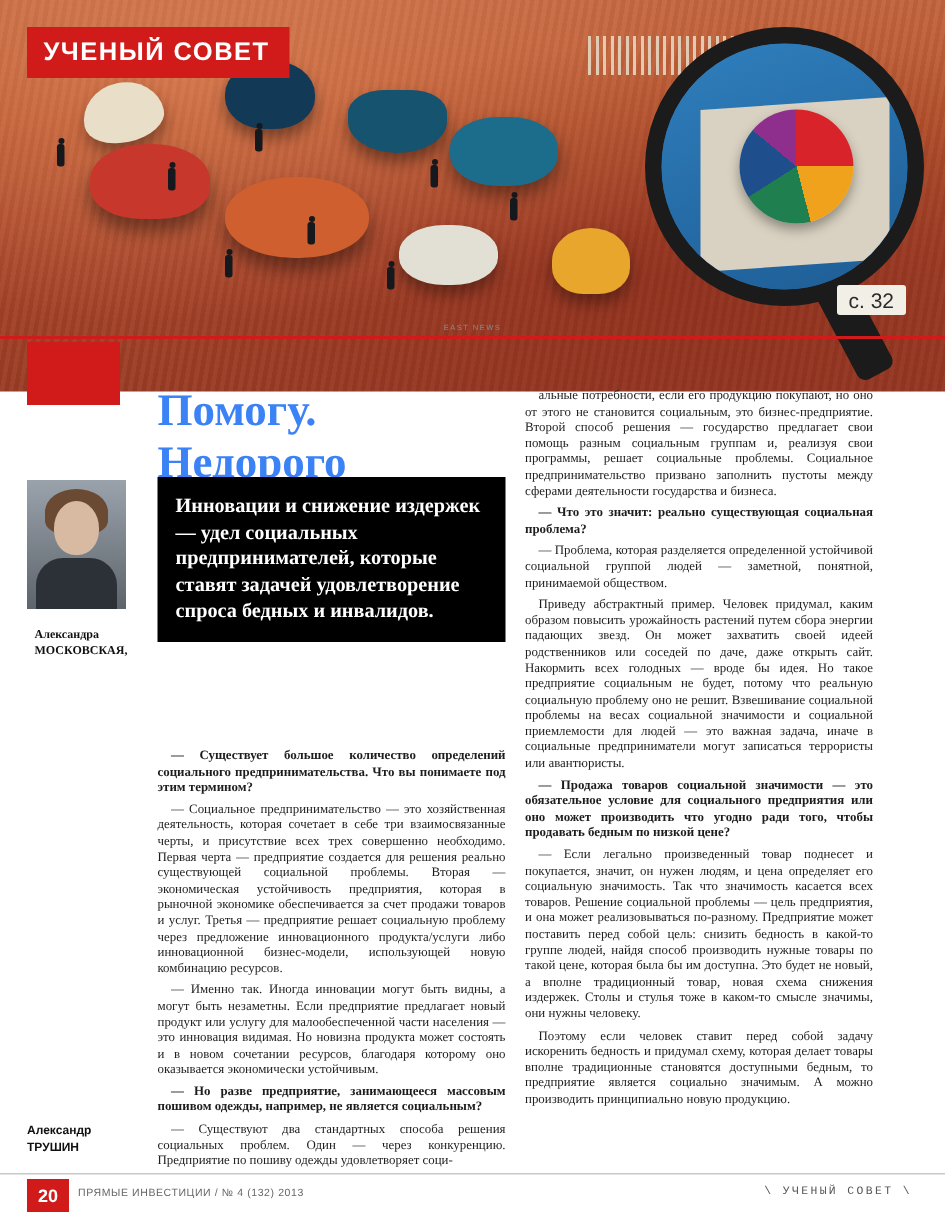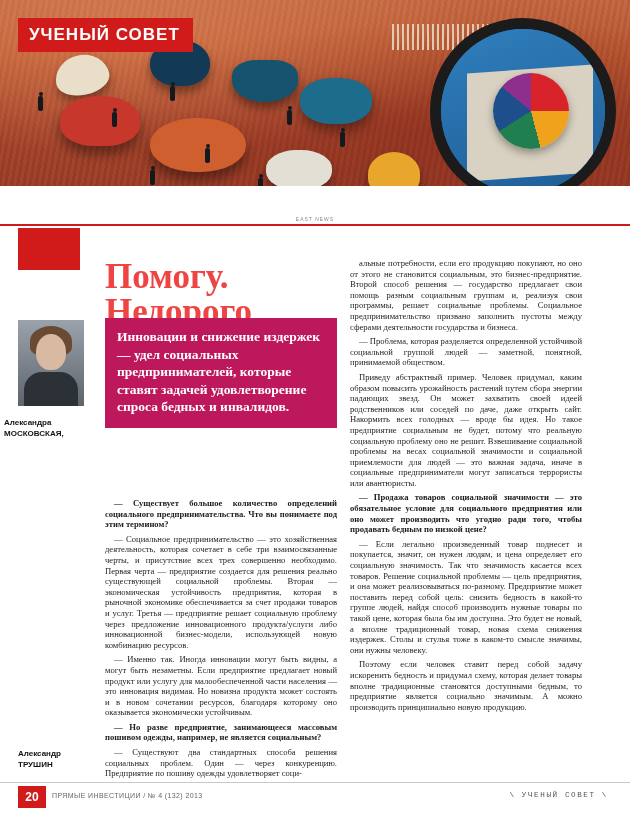--- a/index.html
+++ b/index.html
@@ -5,21 +5,21 @@
   html,body{margin:0;padding:0;}
   body{
     width:630px;height:820px;
     background:#ffffff;
     font-family:"Liberation Serif", serif;
     overflow:hidden;
     position:relative;
   }
   
   .banner{
-    position:absolute;left:0;top:0;width:630px;height:186px;
+    position:absolute;left:0;top:0;width:630px;height:261px;
     background:linear-gradient(180deg,#c2653f 0%,#b9562f 30%,#a8452a 65%,#9a3c25 100%);
     overflow:hidden;
   }
   .banner .floorTex{
     position:absolute;inset:0;
     background:
       radial-gradient(ellipse at 20% 20%, rgba(255,170,120,.35), transparent 55%),
       radial-gradient(ellipse at 75% 70%, rgba(120,30,20,.45), transparent 60%),
       repeating-linear-gradient(100deg, rgba(0,0,0,.045) 0 3px, rgba(255,255,255,.03) 3px 6px);
   }
@@ -79,43 +79,43 @@
   .credit{
     position:absolute;left:50%;transform:translateX(-50%);top:216px;
     font-family:"Liberation Sans", sans-serif;font-size:5px;color:#8a8a8a;letter-spacing:1px;
   }
   
   .redRule{position:absolute;left:0;top:224px;width:630px;height:2px;background:#d11b1b;}
   .redSquare{position:absolute;left:18px;top:228px;width:62px;height:42px;background:#d11b1b;}
   
   .headline{
     position:absolute;left:105px;top:236px;width:230px;
-    font-size:35px;line-height:35px;color:#ef4444;
+    font-size:30px;line-height:35px;color:#3b82f6;
   }
   
   .deck{
     position:absolute;left:105px;top:318px;width:232px;
-    background:#be185d;color:#ffffff;
+    background:#000000;color:#ffffff;
     font-size:13.5px;line-height:17.5px;
     padding:10px 13px 12px 12px;
     box-sizing:border-box;
     font-weight:bold;
   }
   
   .portrait{
     position:absolute;left:18px;top:320px;width:66px;height:86px;
     background:linear-gradient(180deg,#9aa2ab,#5d646c);
     overflow:hidden;
   }
   .portrait .face{position:absolute;left:18px;top:14px;width:30px;height:36px;border-radius:50% 50% 46% 46%;background:#d8b9a2;}
   .portrait .hair{position:absolute;left:12px;top:6px;width:42px;height:30px;border-radius:50% 50% 30% 30%;background:#6b4a33;}
   .portrait .body{position:absolute;left:6px;top:52px;width:54px;height:40px;border-radius:18px 18px 0 0;background:#2c3137;}
   .bio{
-    position:absolute;left:4px;top:418px;width:72px;
-    font-family:Liberation Sans, sans-serif;
+    position:absolute;left:23px;top:418px;width:72px;
+    font-family:Liberation Serif, serif;
     font-size:7.4px;line-height:10px;color:#333;
   }
   .bio .nm{font-weight:bold;color:#111;font-size:8px;line-height:10.5px;display:block;margin-bottom:3px;}
   .bio2{
     position:absolute;left:18px;top:748px;width:72px;
     font-family:"Liberation Sans", sans-serif;
     font-size:8px;line-height:11px;color:#111;font-weight:bold;
   }
   
   .col{
@@ -206,20 +206,21 @@
 
 <div class="col colLeft" id="colLeft">
     <p class="q">— Существует большое количество определений социального предпринимательства. Что вы понимаете под этим термином?</p>
     <p class="">— Социальное предпринимательство — это хозяйственная деятельность, которая сочетает в себе три взаимосвязанные черты, и присутствие всех трех совершенно необходимо. Первая черта — предприятие создается для решения реально существующей социальной проблемы. Вторая — экономическая устойчивость предприятия, которая в рыночной экономике обеспечивается за счет продажи товаров и услуг. Третья — предприятие решает социальную проблему через предложение инновационного продукта/услуги либо инновационной бизнес-модели, использующей новую комбинацию ресурсов.</p>
     <p class="">— Именно так. Иногда инновации могут быть видны, а могут быть незаметны. Если предприятие предлагает новый продукт или услугу для малообеспеченной части населения — это инновация видимая. Но новизна продукта может состоять и в новом сочетании ресурсов, благодаря которому оно оказывается экономически устойчивым.</p>
     <p class="q">— Но разве предприятие, занимающееся массовым пошивом одежды, например, не является социальным?</p>
     <p class="">— Существуют два стандартных способа решения социальных проблем. Один — через конкуренцию. Предприятие по пошиву одежды удовлетворяет соци-</p>
   </div>
 <div class="col colRight" id="colRight">
     <p class="">альные потребности, если его продукцию покупают, но оно от этого не становится социальным, это бизнес-предприятие. Второй способ решения — государство предлагает свои помощь разным социальным группам и, реализуя свои программы, решает социальные проблемы. Социальное предпринимательство призвано заполнить пустоты между сферами деятельности государства и бизнеса.</p>
+    <p class="q">— Что это значит: реально существующая социальная проблема?</p>
     <p class="">— Проблема, которая разделяется определенной устойчивой социальной группой людей — заметной, понятной, принимаемой обществом.</p>
     <p class="">Приведу абстрактный пример. Человек придумал, каким образом повысить урожайность растений путем сбора энергии падающих звезд. Он может захватить своей идеей родственников или соседей по даче, даже открыть сайт. Накормить всех голодных — вроде бы идея. Но такое предприятие социальным не будет, потому что реальную социальную проблему оно не решит. Взвешивание социальной проблемы на весах социальной значимости и социальной приемлемости для людей — это важная задача, иначе в социальные предприниматели могут записаться террористы или авантюристы.</p>
     <p class="q">— Продажа товаров социальной значимости — это обязательное условие для социального предприятия или оно может производить что угодно ради того, чтобы продавать бедным по низкой цене?</p>
     <p class="">— Если легально произведенный товар поднесет и покупается, значит, он нужен людям, и цена определяет его социальную значимость. Так что значимость касается всех товаров. Решение социальной проблемы — цель предприятия, и она может реализовываться по-разному. Предприятие может поставить перед собой цель: снизить бедность в какой-то группе людей, найдя способ производить нужные товары по такой цене, которая была бы им доступна. Это будет не новый, а вполне традиционный товар, новая схема снижения издержек. Столы и стулья тоже в каком-то смысле значимы, они нужны человеку.</p>
     <p class="">Поэтому если человек ставит перед собой задачу искоренить бедность и придумал схему, которая делает товары вполне традиционные становятся доступными бедным, то предприятие является социально значимым. А можно производить принципиально новую продукцию.</p>
   </div>
 
 <div class="footRule"></div>
 <div class="pageNum">20</div>
 <div class="footLeft">ПРЯМЫЕ ИНВЕСТИЦИИ / № 4 (132) 2013</div>

